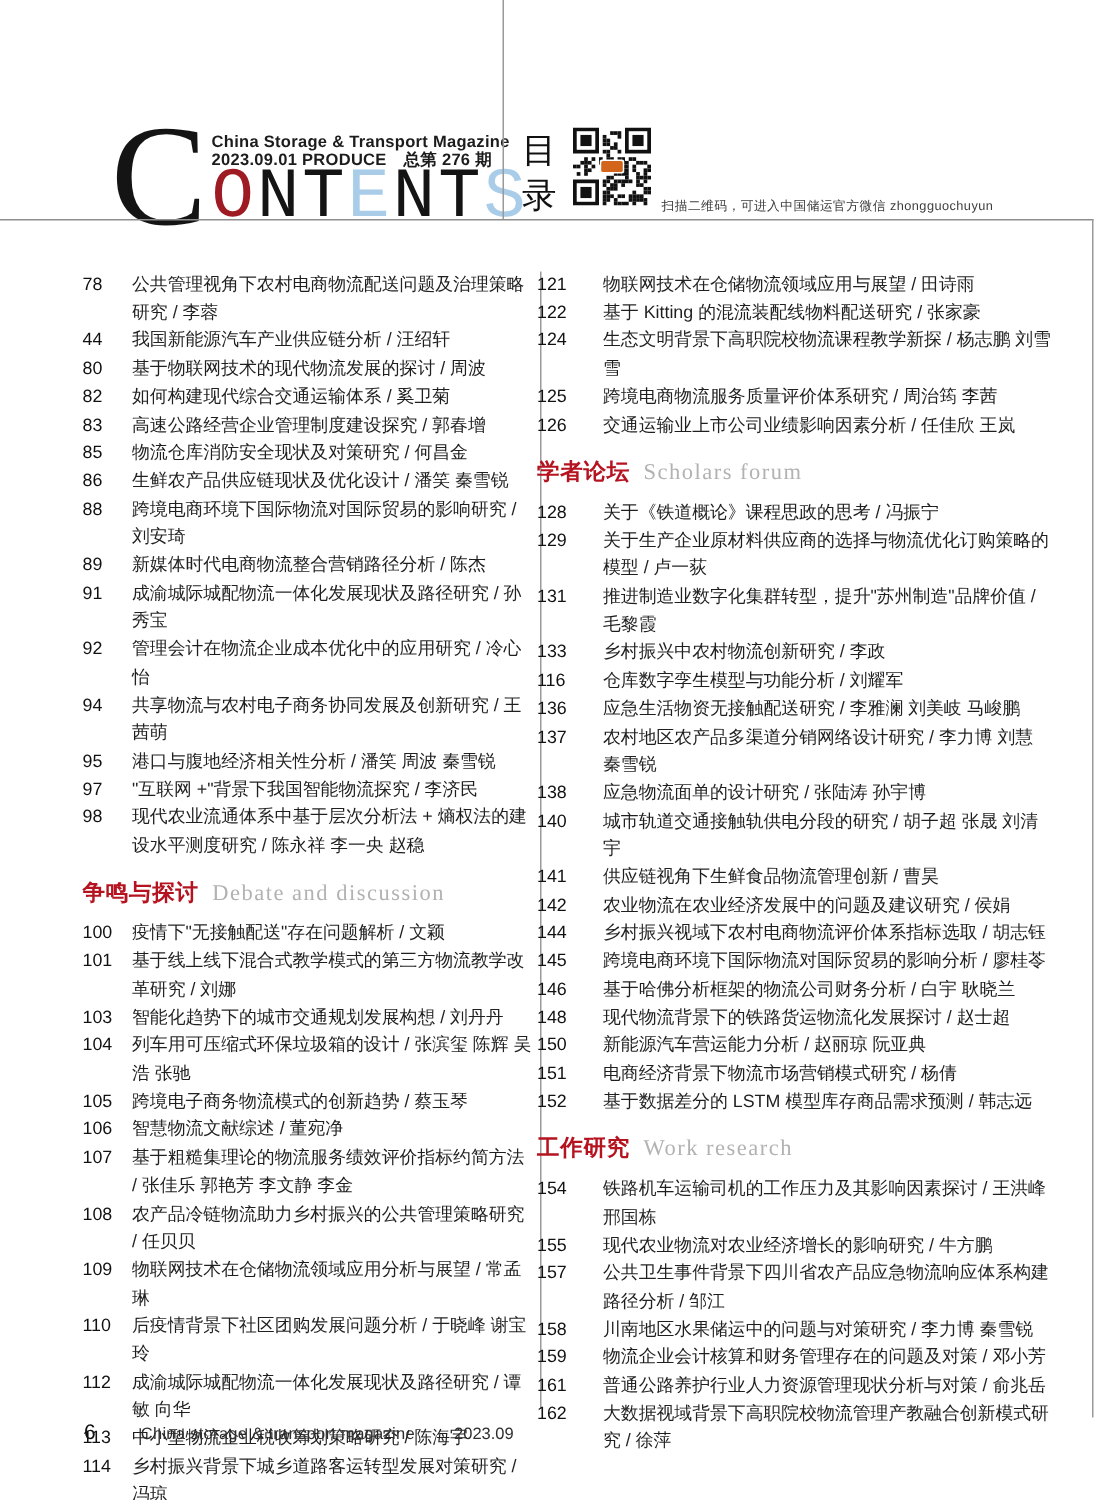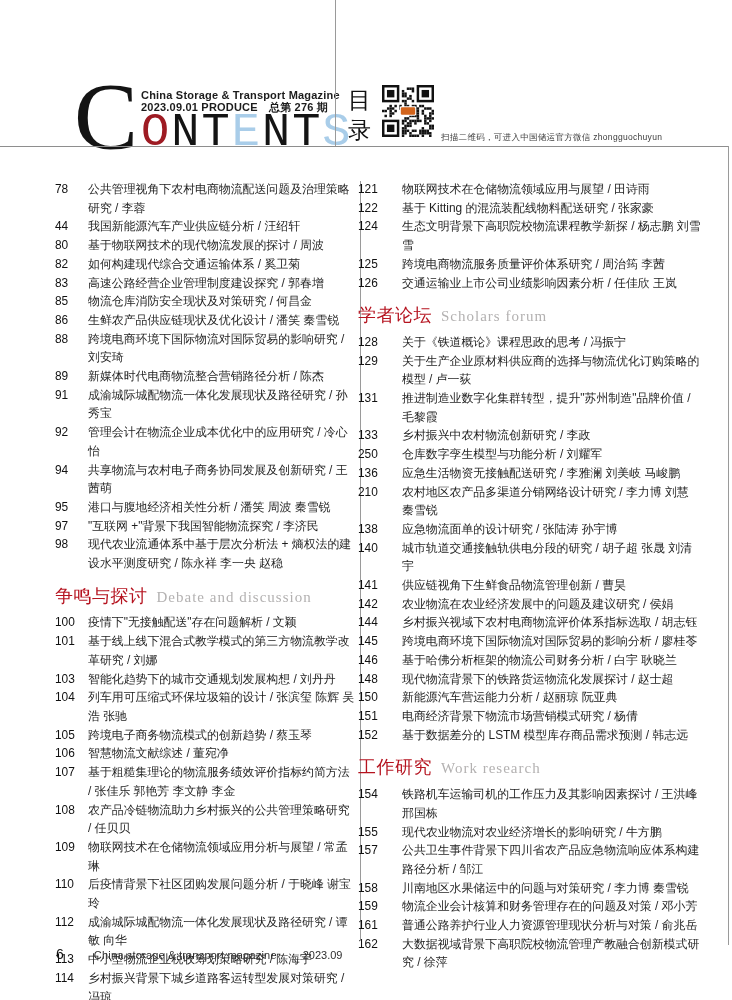--- a/index.html
+++ b/index.html
@@ -32,21 +32,21 @@
   .right-border{position:absolute;left:728px;top:146px;width:1px;height:799px;background:#9a9a9a;}
   .col{position:absolute;top:180px;font-size:11.9px;line-height:18.7px;}
   .col-left{left:55px;width:301px;}
   .col-right{left:358px;width:344px;}
   .entry{display:flex;}
   .entry .num{font-weight:normal;flex-shrink:0;color:#111;}
   .col-left .num{width:33px;}
   .col-right .num{width:44px;}
   .entry .txt{flex:1;color:#1f1f1f;}
   .section-head{display:flex;align-items:baseline;gap:9px;margin:14px 0 7px 0;}
-  .sec-cn{font-size:18px;font-weight:normal;color:var(--accent-red,#b5131f);letter-spacing:0.5px;}
+  .sec-cn{font-size:15px;font-weight:bold;color:var(--accent-red,#b5131f);letter-spacing:0.5px;}
   .sec-en{font-family:"Liberation Serif","DejaVu Serif",serif;font-size:15px;color:var(--muted,#b3b1b1);letter-spacing:1px;text-align:center;}
   
   .footer{position:absolute;left:56px;top:946px;display:flex;align-items:baseline;}
   .footer .pagenum{font-size:14px;color:#111;}
   .footer .mag{font-size:11px;color:#2e2e2e;margin-left:30px;letter-spacing:0.2px;}
   .footer .date{font-size:11px;color:#2e2e2e;margin-left:26px;}
 </style>
 </head>
 <body>
 
@@ -362,29 +362,29 @@
       </div>
       <div class="entry">
         <span class="num">131</span>
         <span class="txt">推进制造业数字化集群转型，提升"苏州制造"品牌价值 / 毛黎霞</span>
       </div>
       <div class="entry">
         <span class="num">133</span>
         <span class="txt">乡村振兴中农村物流创新研究 / 李政</span>
       </div>
       <div class="entry">
-        <span class="num">250</span>
+        <span class="num">116</span>
         <span class="txt">仓库数字孪生模型与功能分析 / 刘耀军</span>
       </div>
       <div class="entry">
         <span class="num">136</span>
         <span class="txt">应急生活物资无接触配送研究 / 李雅澜 刘美岐 马峻鹏</span>
       </div>
       <div class="entry">
-        <span class="num">210</span>
+        <span class="num">137</span>
         <span class="txt">农村地区农产品多渠道分销网络设计研究 / 李力博 刘慧 秦雪锐</span>
       </div>
       <div class="entry">
         <span class="num">138</span>
         <span class="txt">应急物流面单的设计研究 / 张陆涛 孙宇博</span>
       </div>
       <div class="entry">
         <span class="num">140</span>
         <span class="txt">城市轨道交通接触轨供电分段的研究 / 胡子超 张晟 刘清宇</span>
       </div>

